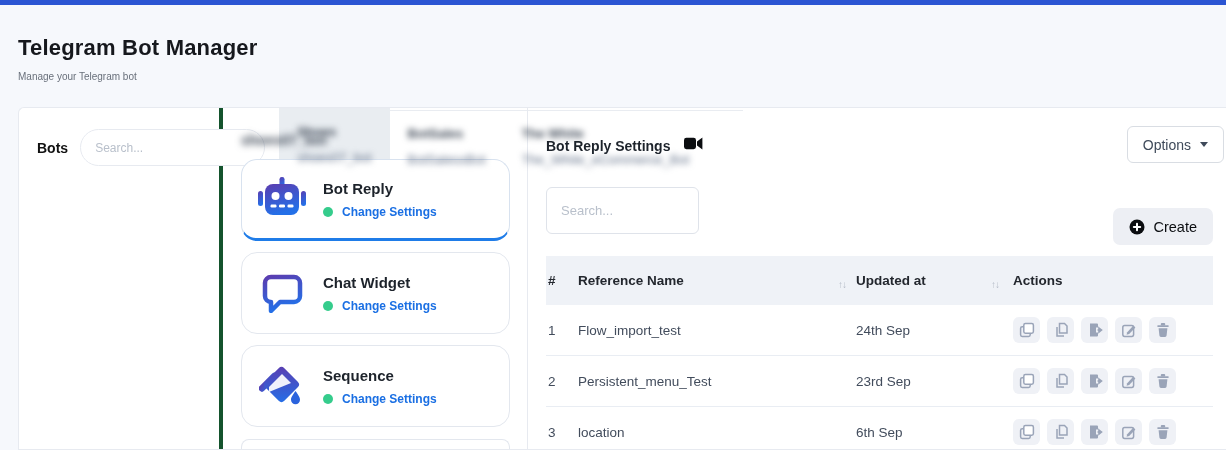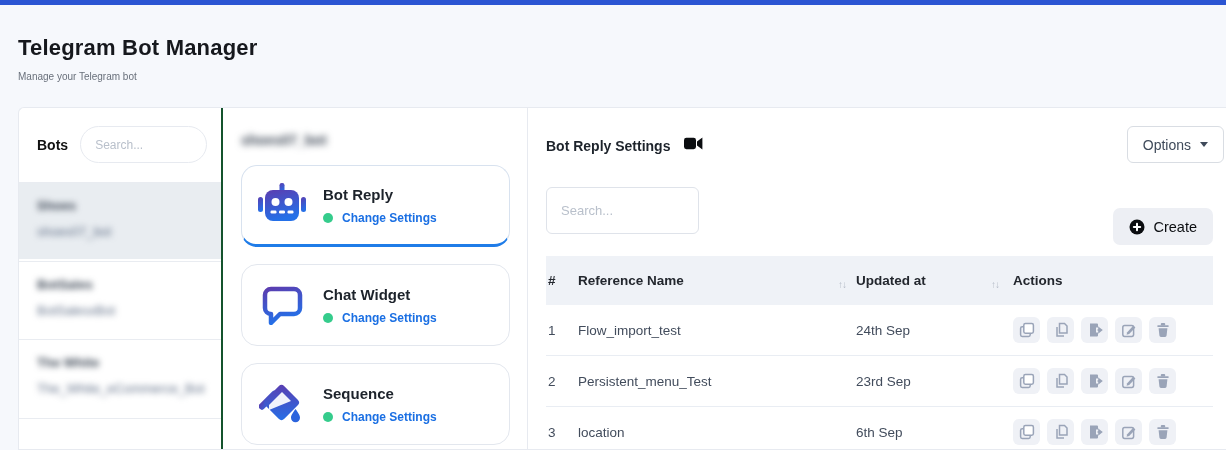--- a/index.html
+++ b/index.html
@@ -10,37 +10,37 @@
 
   .page-header { padding:30px 18px 0 18px; }
   .page-title { font-size:22px; font-weight:700; color:#16181d; letter-spacing:.2px; }
   .page-subtitle { margin-top:10px; font-size:10px; color:#69707b; }
 
   .main-card { position:absolute; left:18px; top:107px; right:0; height:343px;
     background:#fff; border:1px solid #e7eaf0; border-right:none;
     border-radius:6px 0 0 0; display:flex; overflow:hidden; }
 
   
-  .col-bots { width:204px; border-right:2px solid #14532d; display:flex; flex-direction:column; }
+  .col-bots { width:204px; border-right:4px solid #14532d; display:flex; }
   .bots-head { height:79px; display:flex; align-items:center; gap:12px; padding:0 14px 0 18px; }
   .bots-title { font-size:14px; font-weight:700; color:#111; }
   .bots-search { flex:1; min-width:0; height:37px; border:1px solid #e7eaf0; border-radius:19px;
     padding:0 14px; font-size:12px; color:#444; outline:none; background:#fff; }
   .bots-search::placeholder { color:#b9c0cb; }
   .bot-item { height:80px; padding:15px 18px; border-top:1px solid #e9ecf1; cursor:pointer; background:#fff; }
   .bot-item + .bot-item { margin-top:2px; }
   .bot-item.selected { background:#e9edf1; }
   .bot-item-name { font-size:13px; font-weight:700; color:#3c4654; filter:blur(3.2px); width:max-content; }
   .bot-item-user { margin-top:11px; font-size:13px; color:#5f6e86; filter:blur(3.2px); width:max-content; }
   .bot-item.partial { height:20px; border-top:1px solid #e9ecf1; }
 
   
   .col-menu { width:305px; border-right:1px solid #e7eaf0; padding:24px 17px 0 18px; }
   .menu-botname { font-size:14px; font-weight:600; color:#3c4654; filter:blur(3.5px); width:max-content; }
-  .feature-card { margin-top:17px; height:82px; border:1px solid #e3e7ee; border-radius:16px;
+  .feature-card { margin-top:11px; height:82px; border:1px solid #e3e7ee; border-radius:16px;
     background:#fff; display:flex; align-items:center; gap:15px; padding:0 14px; cursor:pointer; }
   .feature-card:first-of-type { margin-top:24px; }
   .feature-card.active { border-color:#d8e2ef; border-bottom:3px solid #1f7ce8; }
   .fc-icon { width:52px; height:48px; flex:0 0 auto; display:flex; align-items:center; justify-content:center; }
   .fc-title { font-size:15px; font-weight:600; color:#1d232b; }
   .fc-linkrow { margin-top:8px; display:flex; align-items:center; gap:9px; }
   .fc-dot { width:10px; height:10px; border-radius:50%; background:#35cc8c; }
   .fc-link { font-size:12px; font-weight:700; color:#1a6fe3; cursor:pointer; }
   .feature-card.partial { height:40px; margin-top:12px; border-bottom:none; border-radius:8px 8px 0 0; }
 

